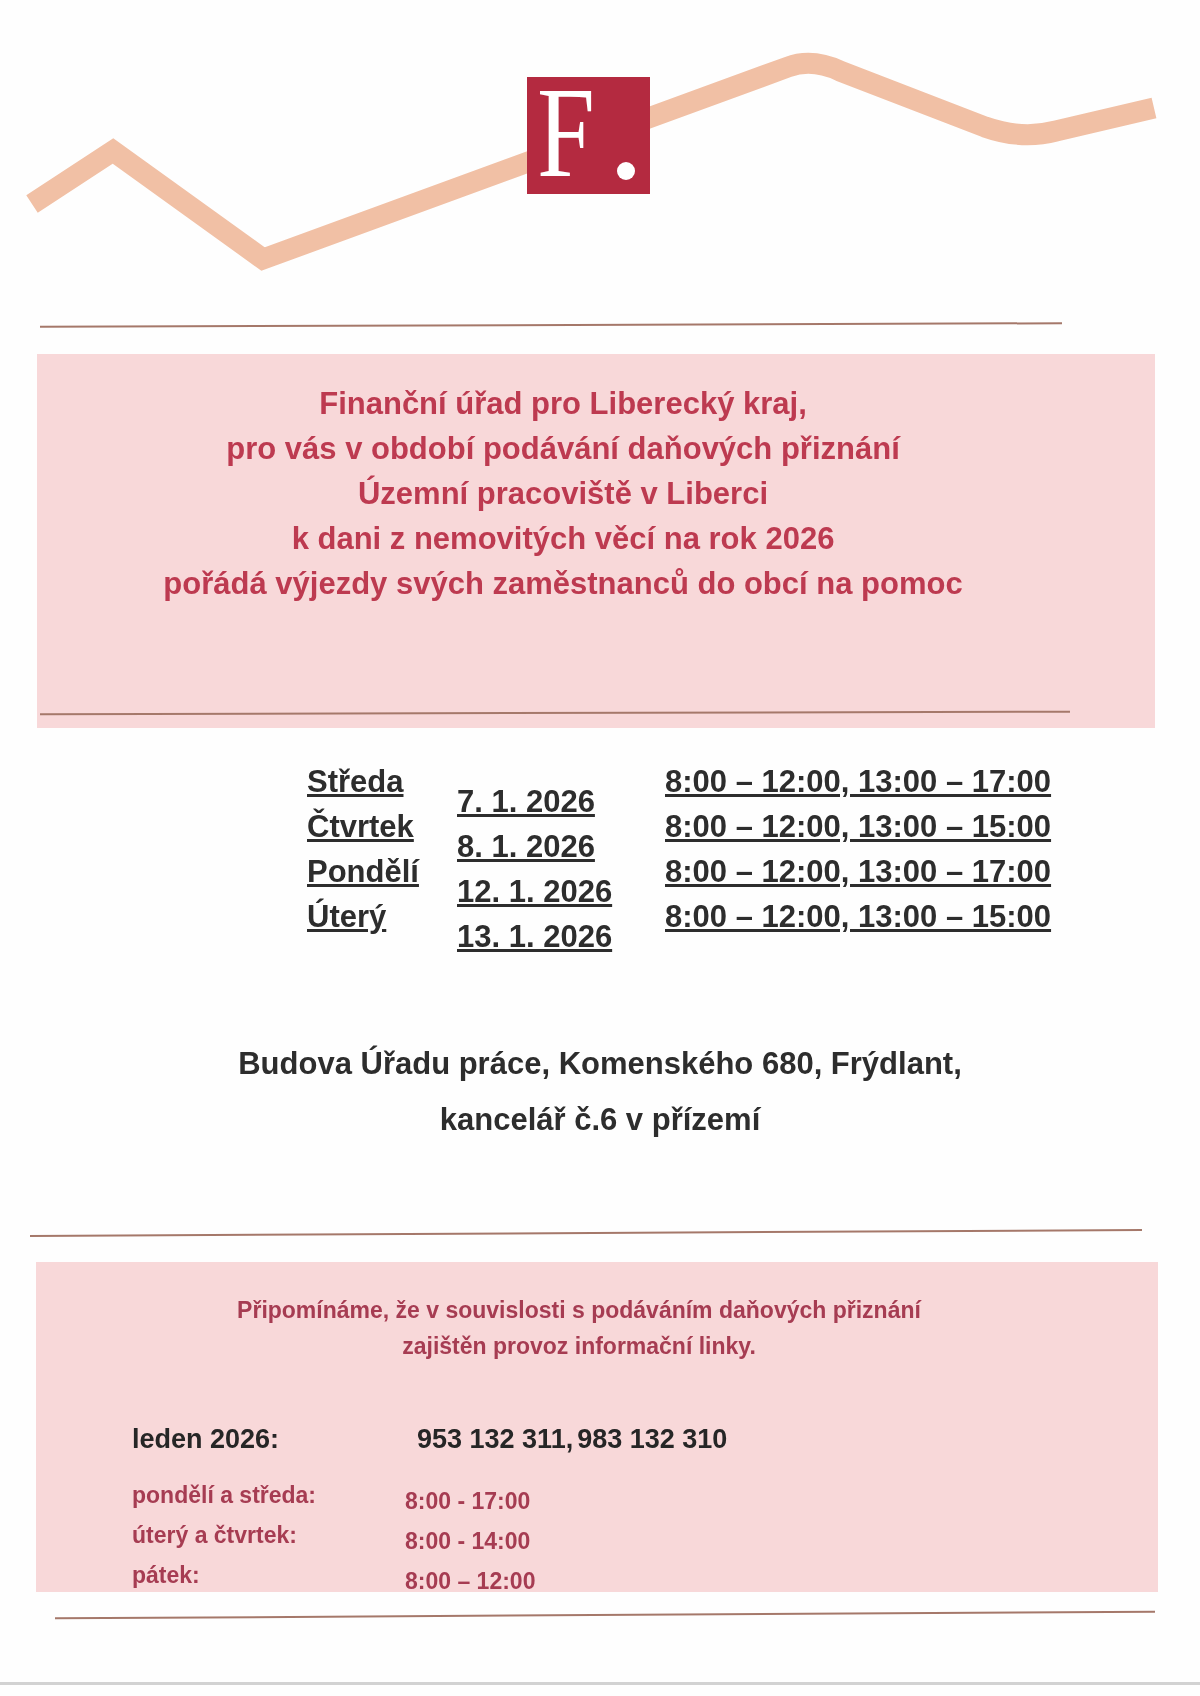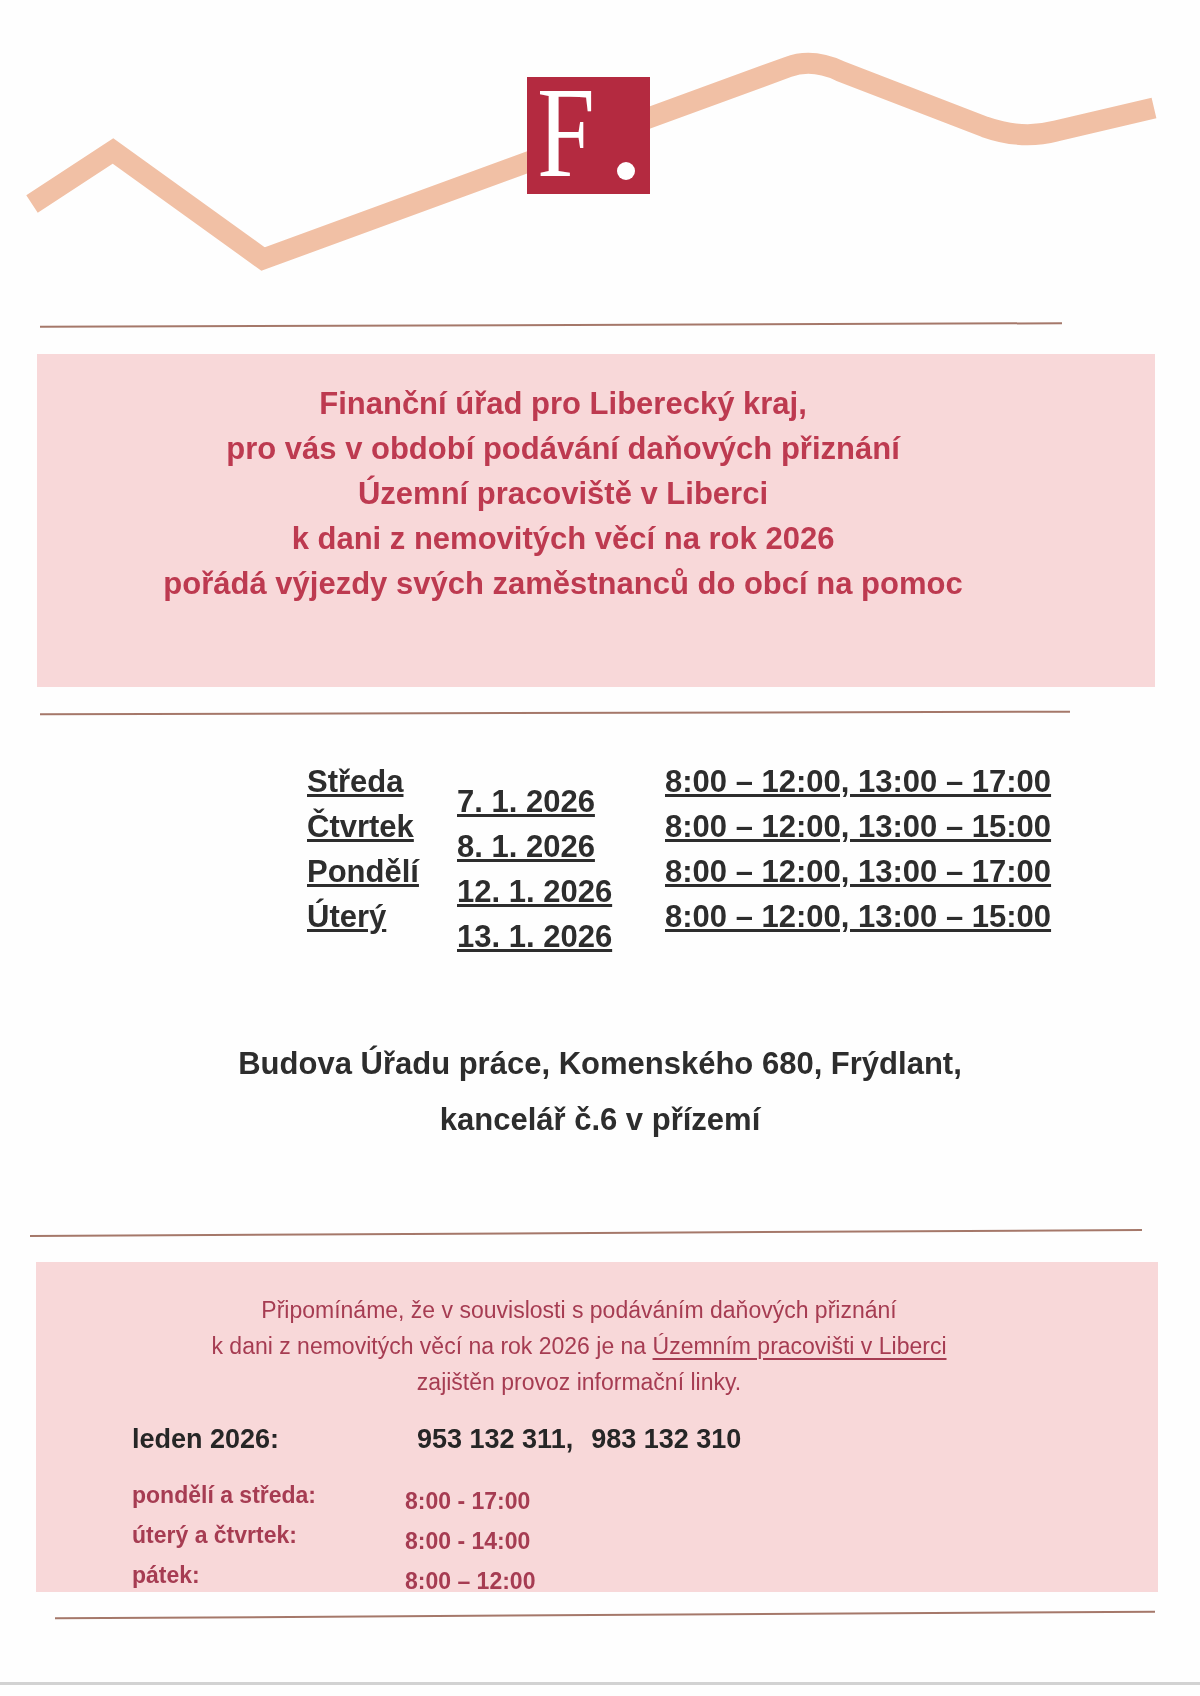--- a/index.html
+++ b/index.html
@@ -47,21 +47,21 @@
   .page-edge-line{
     position:absolute;left:0;top:1682px;width:1200px;height:3px;
     background:#d2d2d2;
   }
   
   .pink-box{
     position:absolute;
     background:#f8d8d9;
     box-sizing:border-box;
   }
-  .box1{left:37px;top:354px;width:1118px;height:333px;padding:27px 66px 0 0;}
+  .box1{left:37px;top:354px;width:1118px;height:374px;padding:27px 66px 0 0;}
   .notice-line{
     text-align:center;
     font-size:31px;line-height:45px;font-weight:bold;
     color:#bd3a50;
   }
   
   .schedule{position:absolute;left:307px;top:744px;}
   .sched-row{
     display:grid;grid-template-columns:150px 180px auto;
     height:45px;align-items:center;
@@ -74,28 +74,28 @@
   
   .address{
     position:absolute;left:0;top:1036px;width:1200px;
     text-align:center;
     font-size:31px;line-height:56px;font-weight:bold;color:#2d2d2d;
   }
   
   .box2{left:36px;top:1262px;width:1122px;height:330px;padding:30px 36px 0 0;}
   .info-para{
     text-align:center;
-    font-size:23px;line-height:36px;font-weight:normal;
+    font-size:23px;line-height:36px;font-weight:bold;
     color:#a63c52;
   }
   .underlined{text-decoration:underline;text-decoration-thickness:2px;text-underline-offset:4px;}
   .month-row{position:absolute;left:0;top:1424px;width:1200px;height:30px;
     font-size:27px;font-weight:bold;color:#262626;}
   .month-label{position:absolute;left:132px;}
-  .phone-group{position:absolute;left:417px;display:flex;gap:18px;}
+  .phone-group{position:absolute;left:417px;display:flex;gap:4px;}
   .hour-row{position:absolute;width:1200px;height:30px;
     font-size:23px;font-weight:bold;color:#a63c52;text-align:right;}
   .hr1{left:0;top:1482px;}
   .hr2{left:0;top:1522px;}
   .hr3{left:0;top:1562px;}
   .hour-label{position:absolute;left:132px;}
   .hour-time{position:absolute;left:405px;margin-top:6px;}
 </style>
 </head>
 <body>
@@ -149,21 +149,20 @@
   <div class="address">
     <div>Budova Úřadu práce, Komenského 680, Frýdlant,</div>
     <div>kancelář č.6 v přízemí</div>
   </div>
 
   <div class="divider d3"></div>
 
   <div class="pink-box box2">
     <div class="info-para">
       <div>Připomínáme, že v souvislosti s podáváním daňových přiznání</div>
-      <div><span>k dani z nemovitých věcí na rok 2026 je na </span><span class="underlined">Územním pracovišti v Liberci</span></div>
       <div>zajištěn provoz informační linky.</div>
     </div>
   </div>
 
   <div class="month-row">
     <span class="month-label">leden 2026:</span>
     <span class="phone-group">
       <span>953 132 311,</span>
       <span>983 132 310</span>
     </span>

